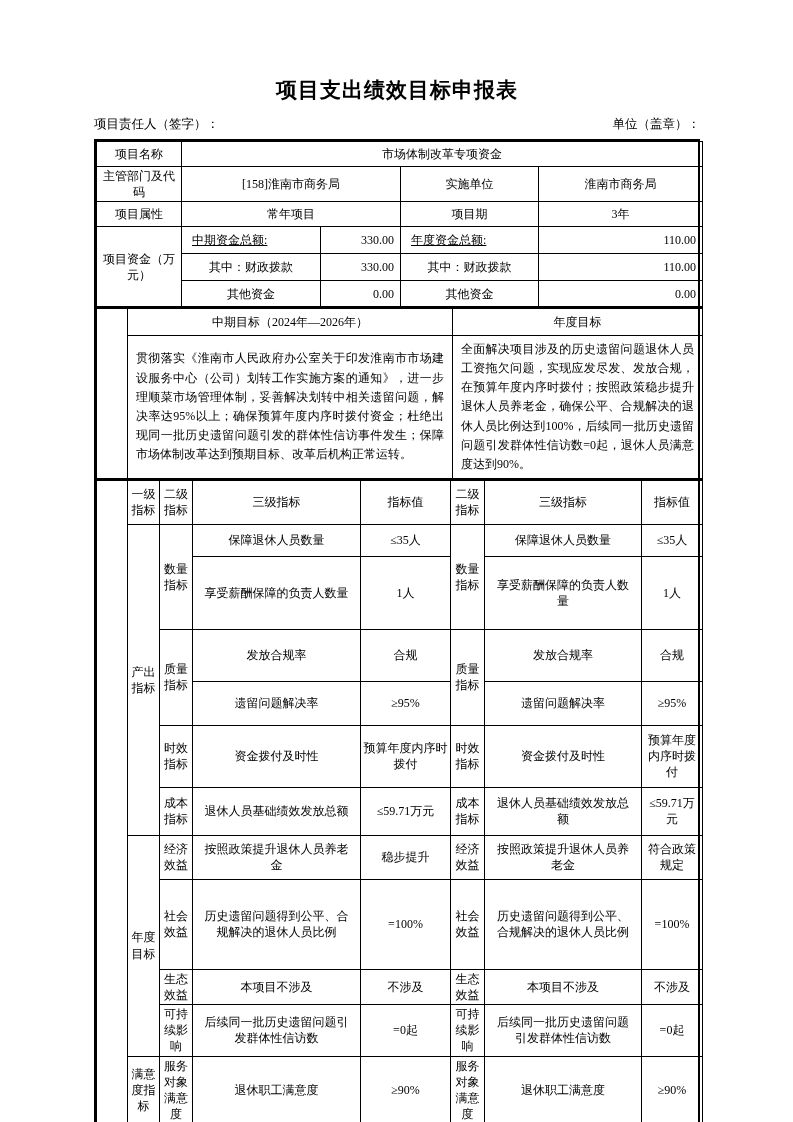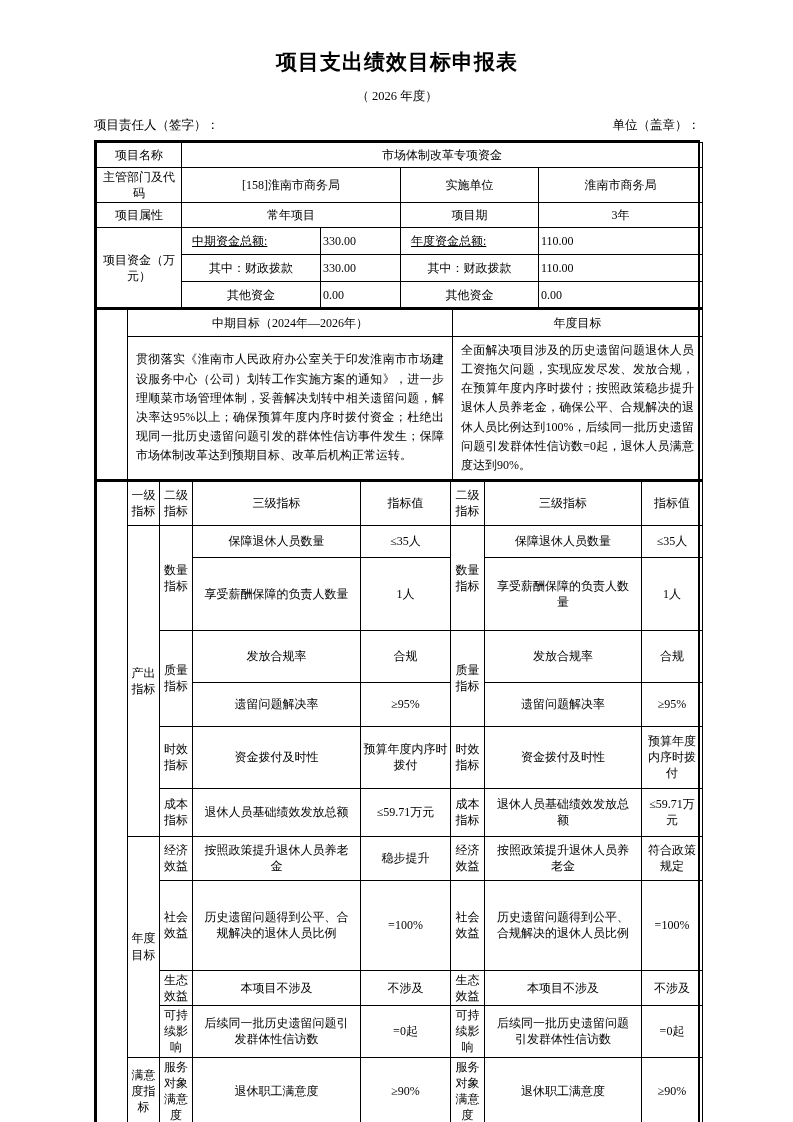--- a/index.html
+++ b/index.html
@@ -1,37 +1,36 @@
 <!DOCTYPE html>
 <html><head>
 <meta charset="utf-8">
 <style>
   html,body{margin:0;padding:0;background:#fff;}
   body{width:793px;height:1122px;font-family:"Liberation Serif","DejaVu Serif",serif;color:#000;}
   .page{padding:0 0 0 94px;width:606px;}
-  .title{margin-top:48px;text-align:center;font-size:21px;font-weight:bold;letter-spacing:1px;}
+  .title{margin-top:76px;text-align:center;font-size:21px;font-weight:bold;letter-spacing:1px;}
   .subtitle{margin-top:12px;text-align:center;font-size:12.5px;}
   .signrow{margin-top:12px;display:flex;justify-content:space-between;font-size:12.5px;font-family:Liberation Serif, serif;}
   .tablewrap{margin-top:6px;border:2px solid #000;}
   table{border-collapse:collapse;table-layout:fixed;width:606px;}
   td{border:1px solid #000;font-size:12px;text-align:center;vertical-align:middle;padding:1px 2px;overflow:hidden;line-height:1.35;}
   table.sect{border-top:2px solid #000;}
-  td.num{text-align:left;padding-right:6px;}
+  td.num{text-align:right;padding-right:6px;}
   td.lleft{text-align:left;padding-left:10px;text-decoration:underline;}
   td.para{text-align:justify;padding:4px 8px;line-height:1.6;font-size:12px;}
   .vstack{display:inline-block;width:1em;line-height:1.85;text-align:right;margin-left:29px;}
   td.c3{padding:2px 8px;}
 </style>
 </head>
 <body>
 
 <div class="page">
 
   <div class="title">项目支出绩效目标申报表</div>
-  <div class="subtitle">（  2026  年度）</div>
 
   <div class="signrow">
     <span>项目责任人（签字）：</span>
     <span>单位（盖章）：</span>
   </div>
 
   <div class="tablewrap">
 
     <table>
       <colgroup>

